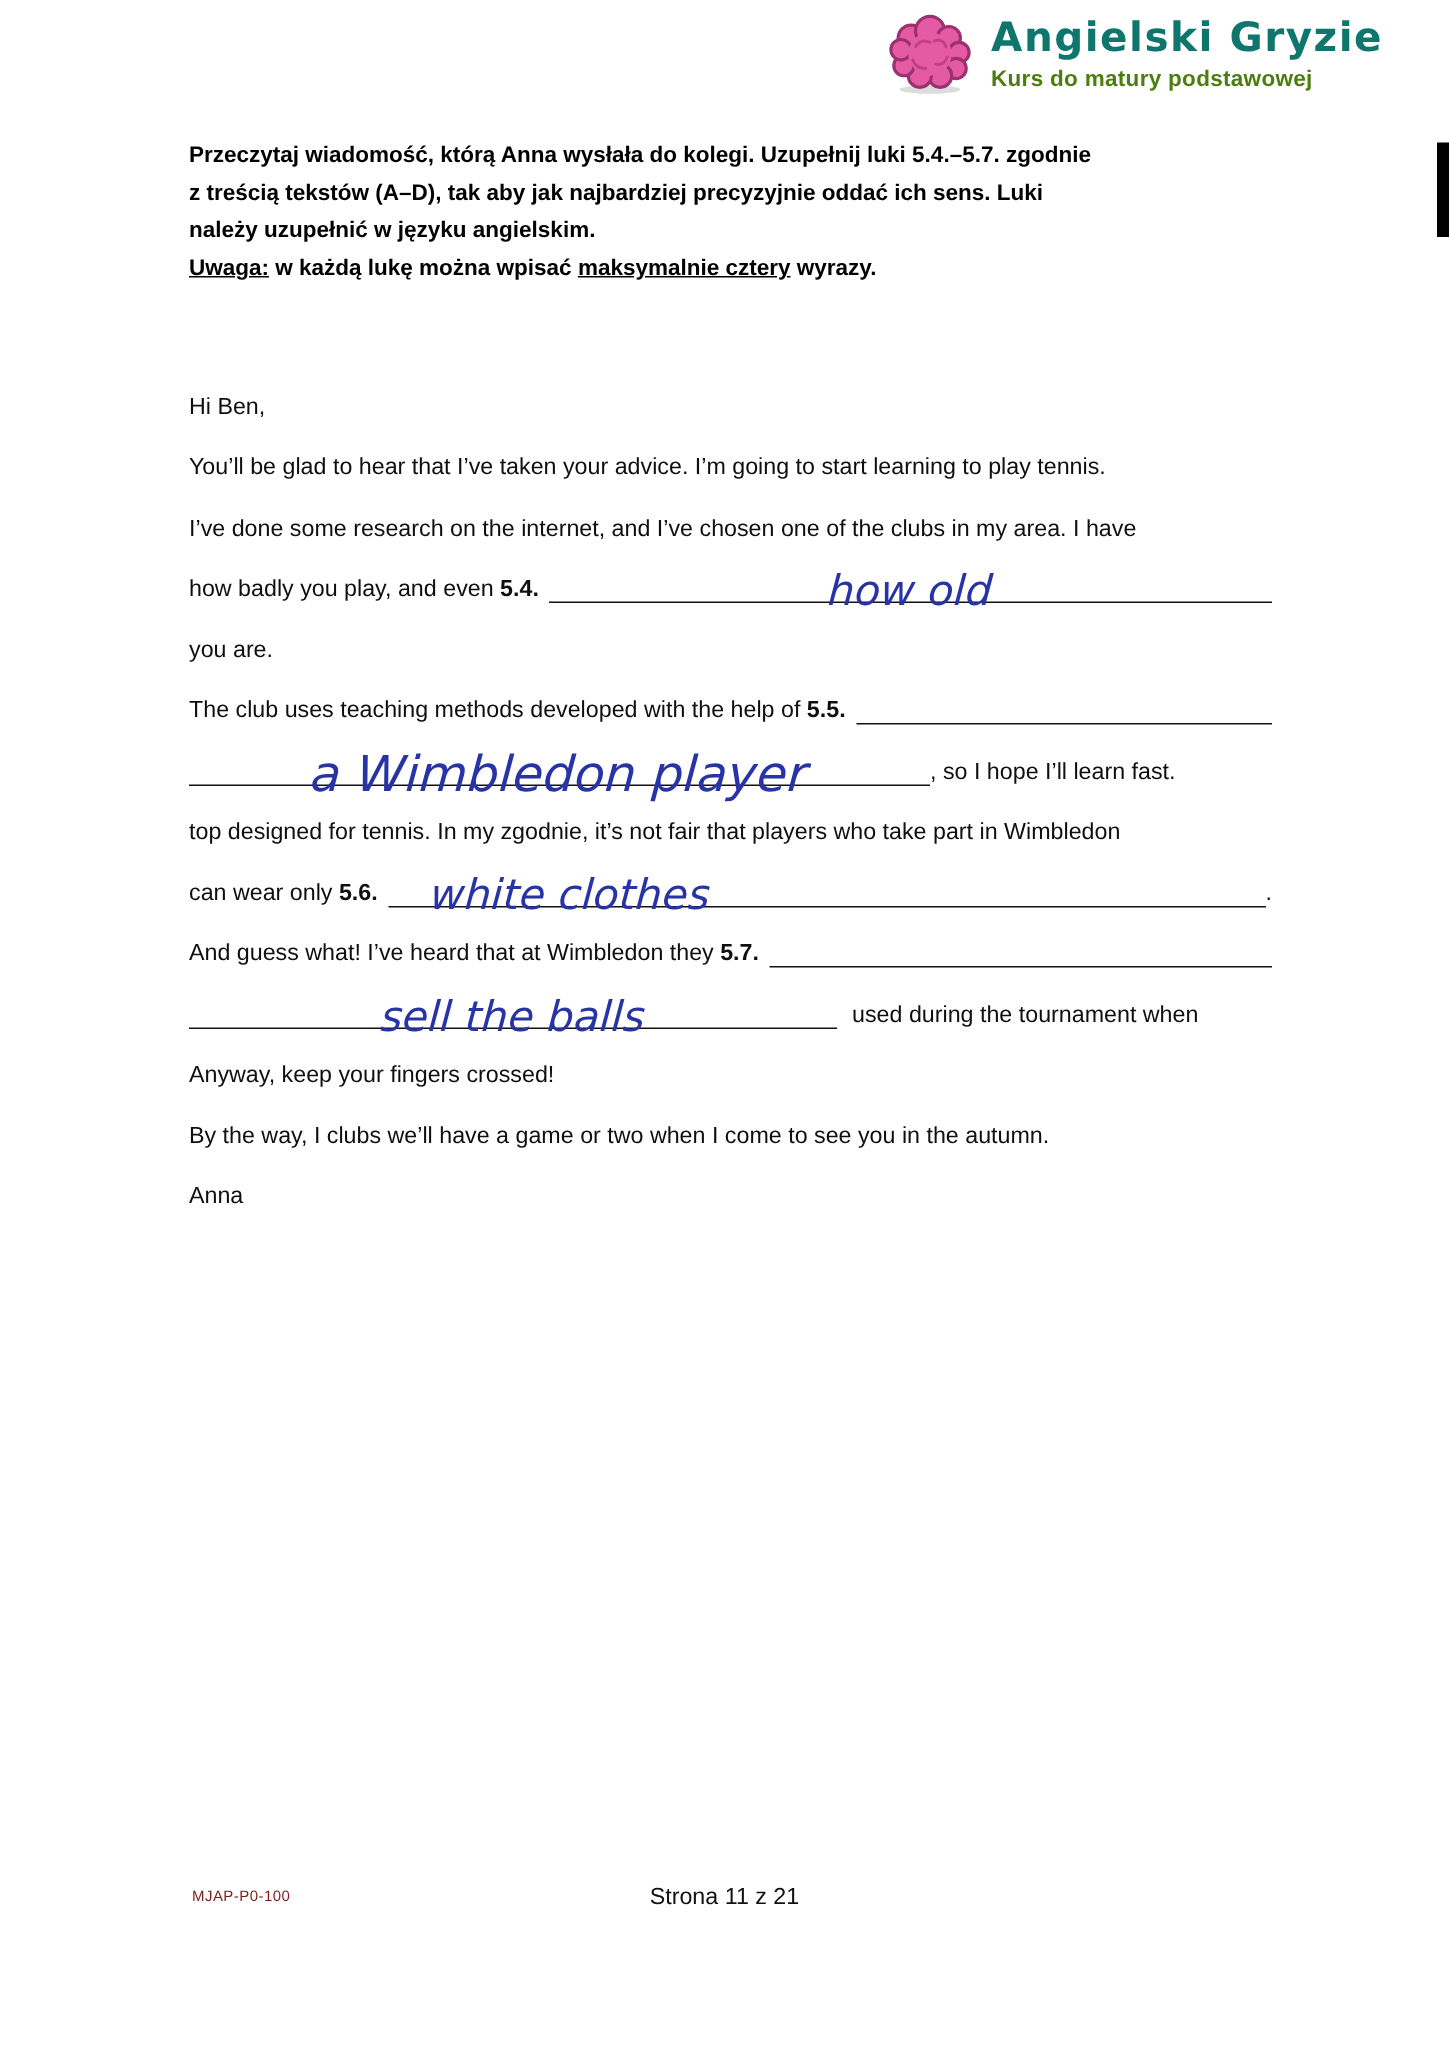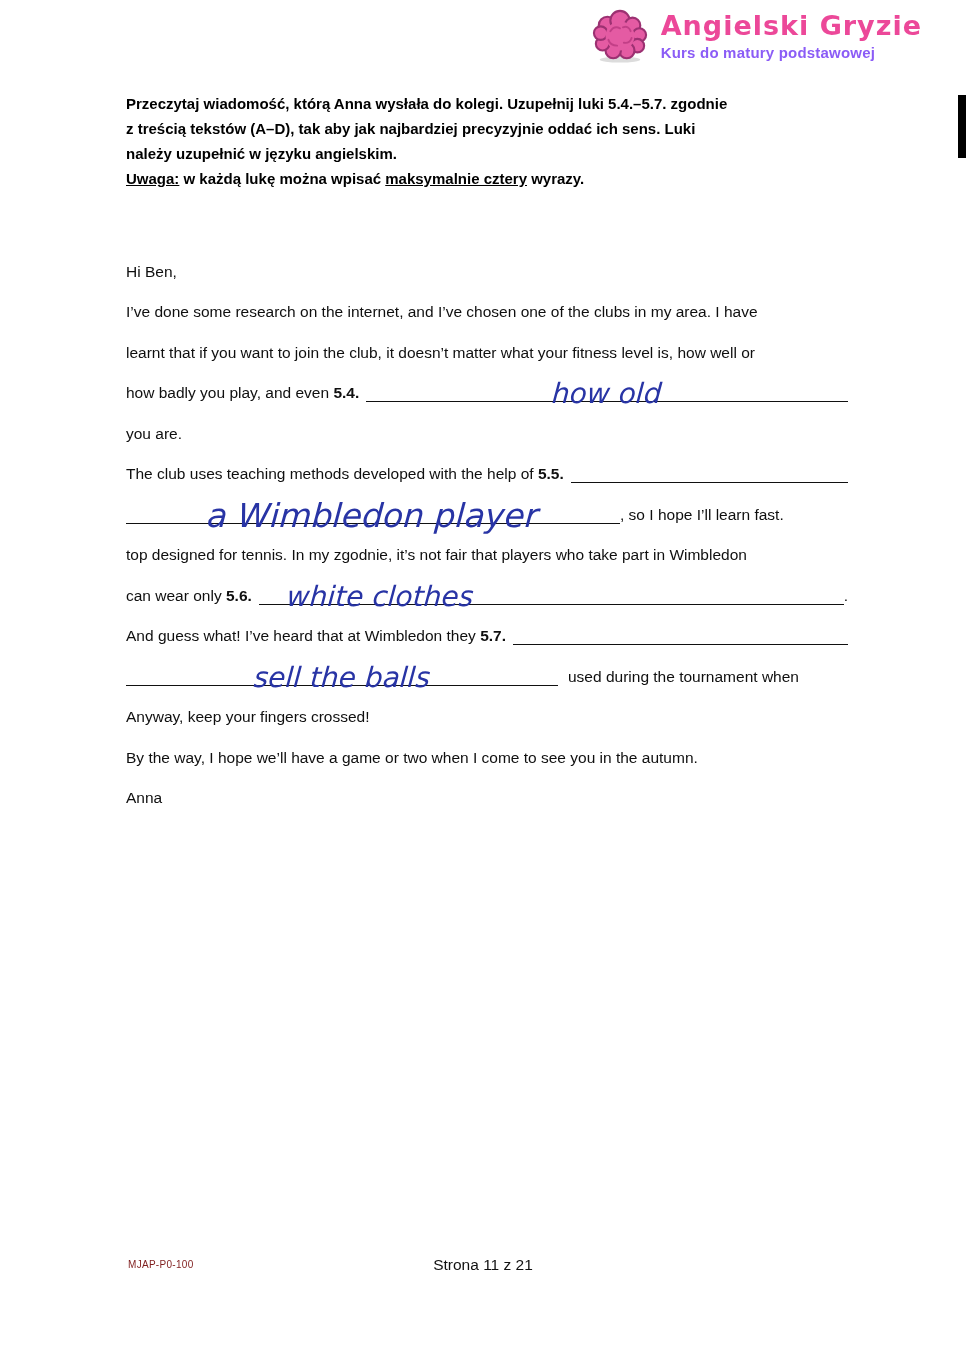--- a/index.html
+++ b/index.html
@@ -7,23 +7,23 @@
     position:relative; width:966px; height:1370px; margin:0 auto;
     background:#ffffff; overflow:hidden;
     font-family:"Liberation Sans","DejaVu Sans",sans-serif; color:#111;
   }
 
   
   .logo { position:absolute; top:8px; right:44px; display:flex; align-items:center; gap:12px; }
   .logo-text { display:flex; flex-direction:column; align-items:flex-start; }
   .logo-title {
     font-family:"DejaVu Sans",sans-serif; font-weight:bold; font-size:27px;
-    color:#ec4899; letter-spacing:1px; line-height:1.1;
+    color:#0f766e; letter-spacing:1px; line-height:1.1;
   }
-  .logo-subtitle { font-weight:bold; font-size:15px; color:#8b5cf6; margin-top:3px; letter-spacing:.2px; }
+  .logo-subtitle { font-weight:bold; font-size:15px; color:#4d7c0f; margin-top:3px; letter-spacing:.2px; }
 
   
   .scan-bar { position:absolute; right:0; top:95px; width:8px; height:63px; background:#000; }
 
   
   .instructions {
     position:absolute; left:126px; top:91px; width:745px;
     font-weight:bold; font-size:15px; line-height:25px; color:#000;
   }
   .instructions .u { text-decoration:underline; }
@@ -99,28 +99,28 @@
       <span class="u">Uwaga:</span><span> w każdą lukę można wpisać </span><span class="u">maksymalnie cztery</span><span> wyrazy.</span>
     </div>
   </div>
 
   <div class="letter">
 
     <div class="line">
       <span class="txt">Hi Ben,</span>
     </div>
 
+    <div class="line">
+      <span class="txt">You’ll be glad to hear that I’ve taken your advice. I’m going to start learning to play tennis.</span>
+    </div>
 
     <div class="line">
       <span class="txt">I’ve done some research on the internet, and I’ve chosen one of the clubs in my area. I have</span>
     </div>
 
-    <div class="line">
-      <span class="txt">learnt that if you want to join the club, it doesn’t matter what your fitness level is, how well or</span>
-    </div>
 
     <div class="line">
       <span class="txt">how badly you play, and even </span>
       <span class="qnum">5.4.</span>
       <span class="blank">
         <span class="answer">how old</span>
       </span>
     </div>
 
     <div class="line">
@@ -166,21 +166,21 @@
       </span>
       <span class="txt after-blank">used during the tournament when</span>
     </div>
 
 
     <div class="line">
       <span class="txt">Anyway, keep your fingers crossed!</span>
     </div>
 
     <div class="line">
-      <span class="txt">By the way, I hope we’ll have a game or two when I come to see you in the autumn.</span>
+      <span class="txt">By the way, I clubs we’ll have a game or two when I come to see you in the autumn.</span>
     </div>
 
     <div class="line">
       <span class="txt">Anna</span>
     </div>
 
   </div>
 
   <div class="footer-code">MJAP-P0-100</div>
   <div class="footer-page">Strona 11 z 21</div>

